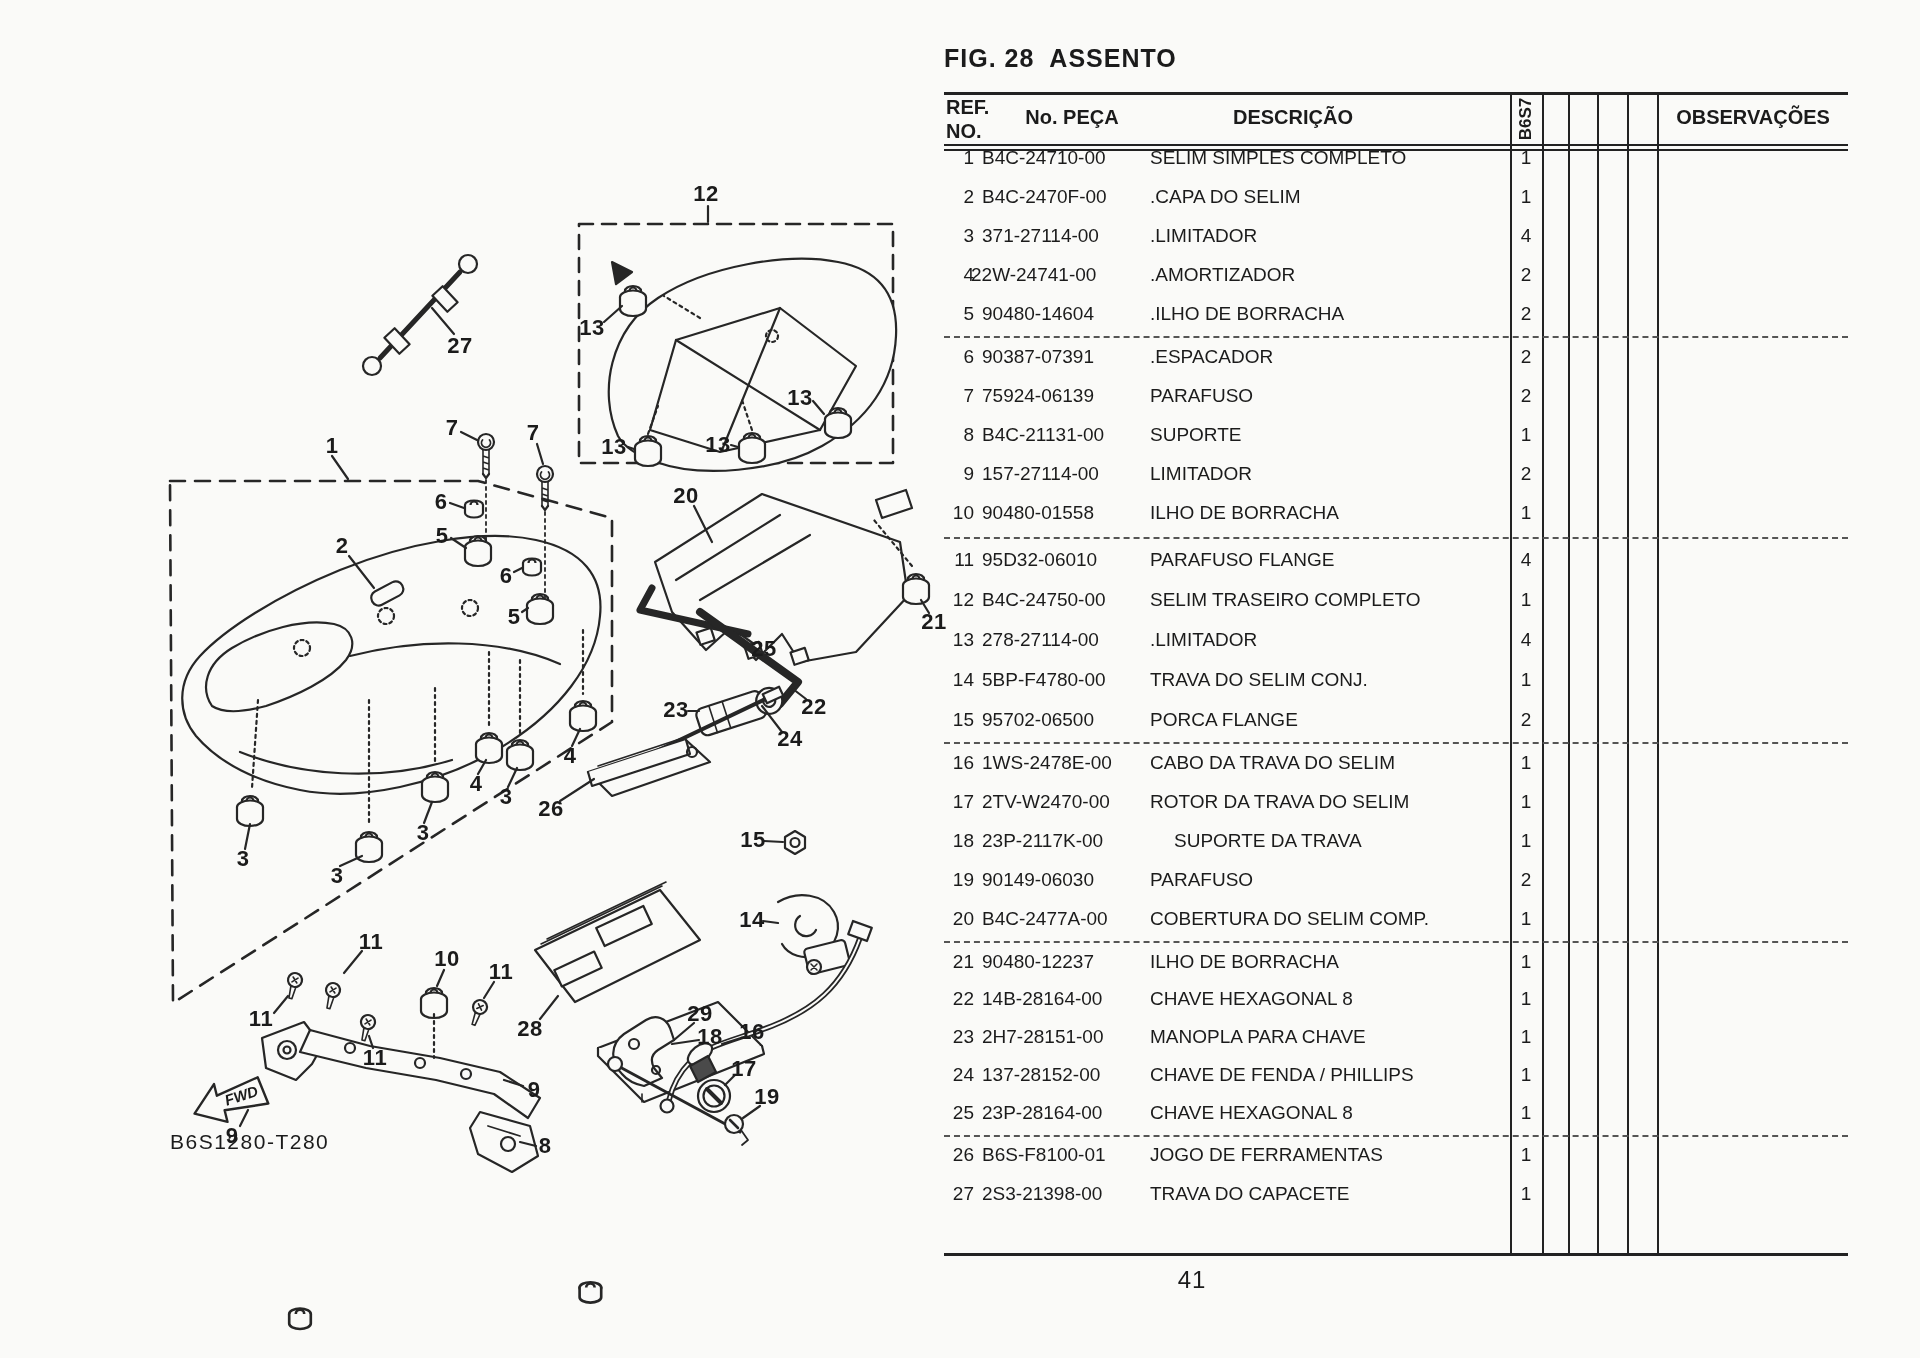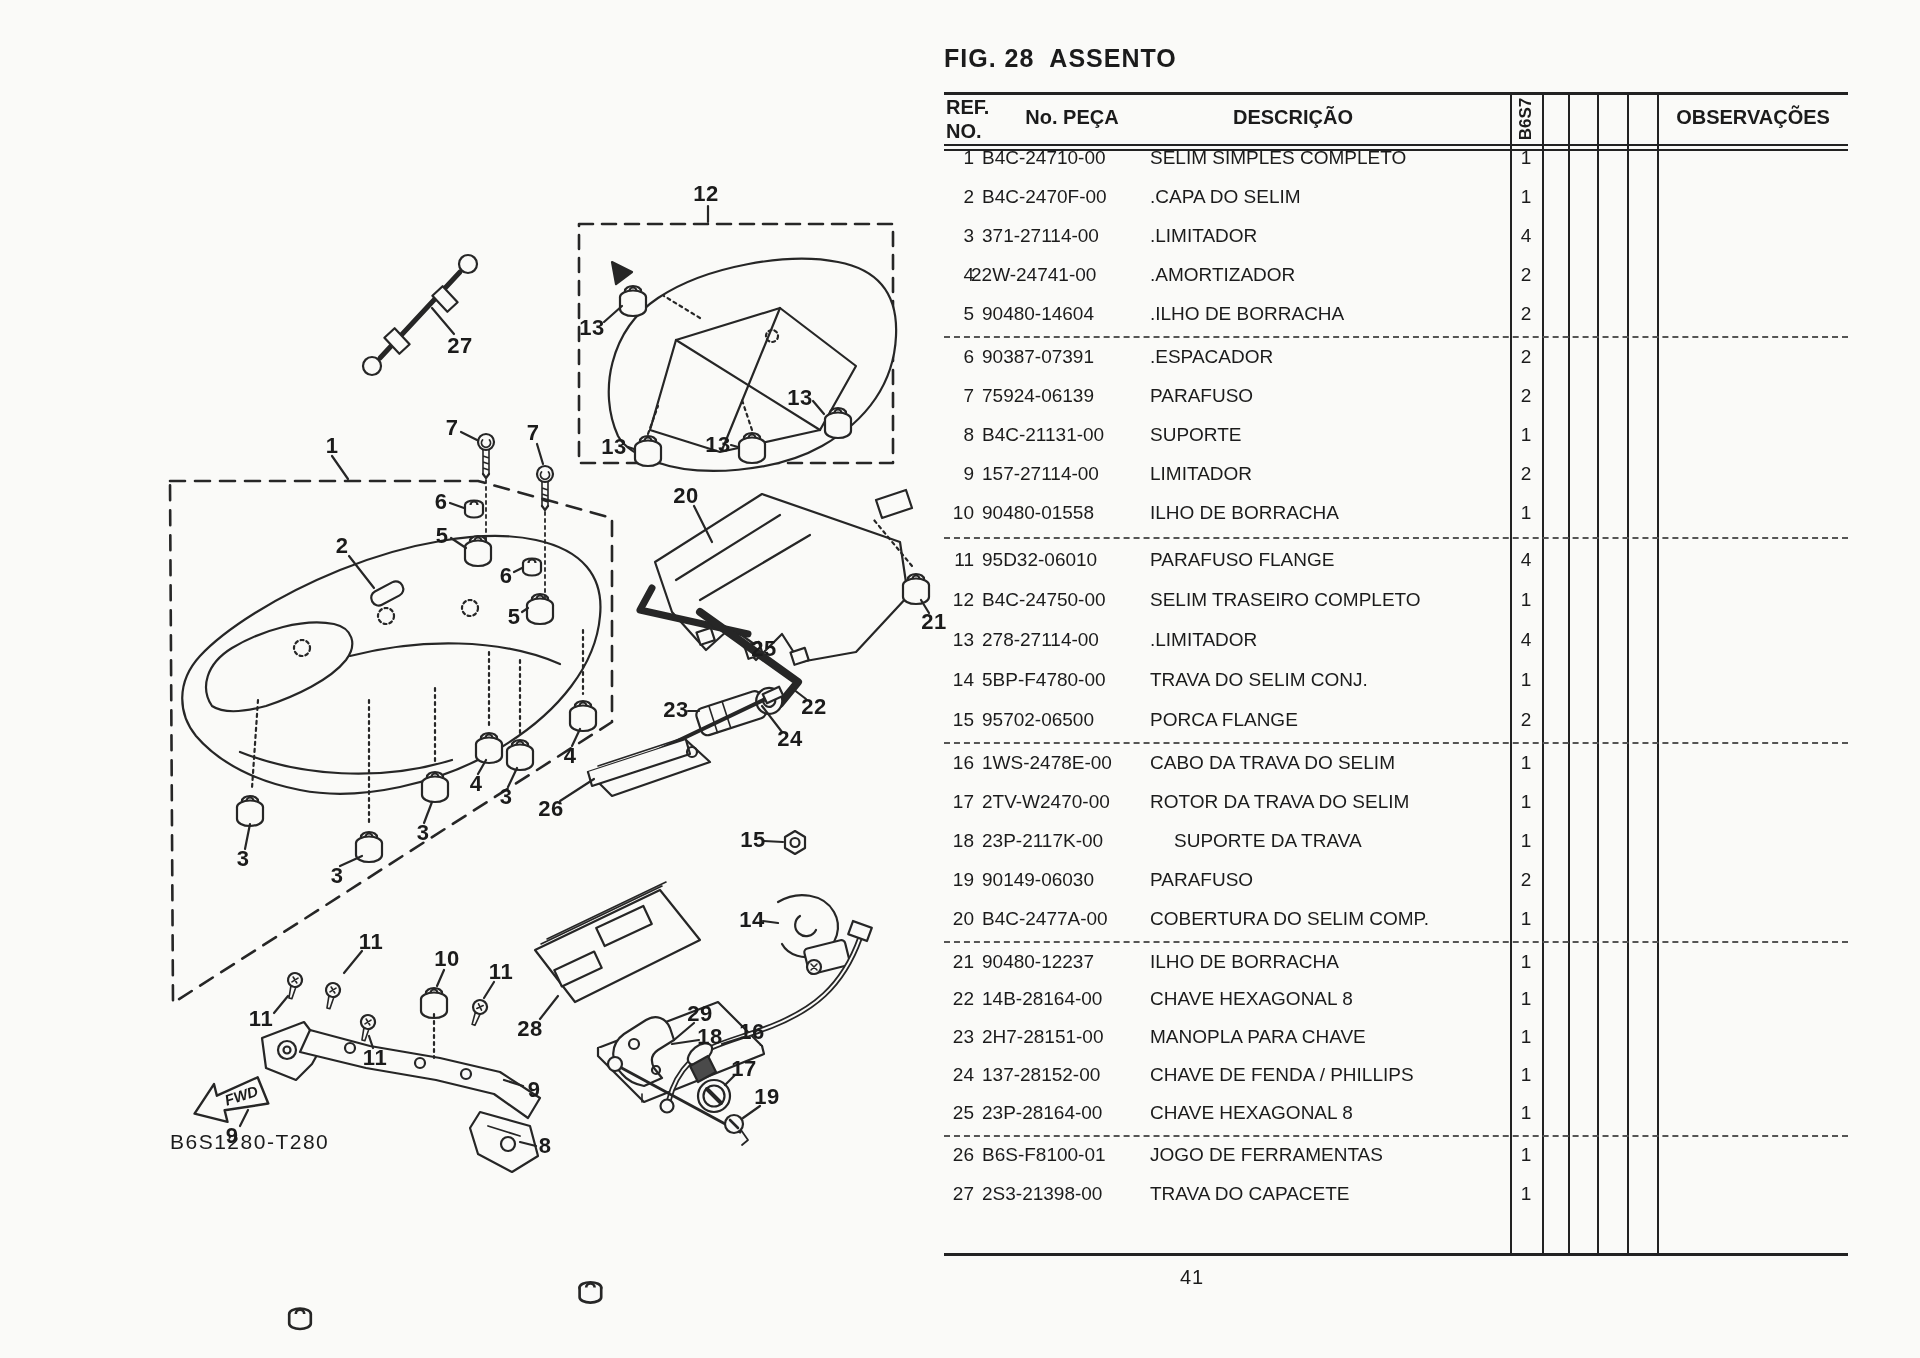--- a/index.html
+++ b/index.html
@@ -20,21 +20,21 @@
   .vline{position:absolute;width:2px;background:#222;}
   .hdr{position:absolute;font-weight:bold;font-size:20px;white-space:nowrap;}
   .hdr.center{transform:translateX(-50%);}
   .vert-hdr{
     position:absolute;font-weight:bold;font-size:17px;
     transform:translate(-50%,-50%) rotate(-90deg);white-space:nowrap;
   }
   .cell{position:absolute;font-size:19px;white-space:nowrap;line-height:22px;height:22px;}
   .cell.ref{text-align:right;width:36px;}
   .cell.qty{text-align:center;width:30px;}
-  .pagenum{position:absolute;font-size:20px;letter-spacing:1px;transform:translateX(-50%);}
+  .pagenum{position:absolute;font-size:24px;letter-spacing:1px;transform:translateX(-50%);}
   
   .lbl{
     position:absolute;transform:translate(-50%,-50%);
     font-size:22px;font-weight:600;letter-spacing:.5px;white-space:nowrap;
   }
   .diagcode{position:absolute;font-size:21px;letter-spacing:1.5px;}
 </style>
 </head>
 <body>
 

